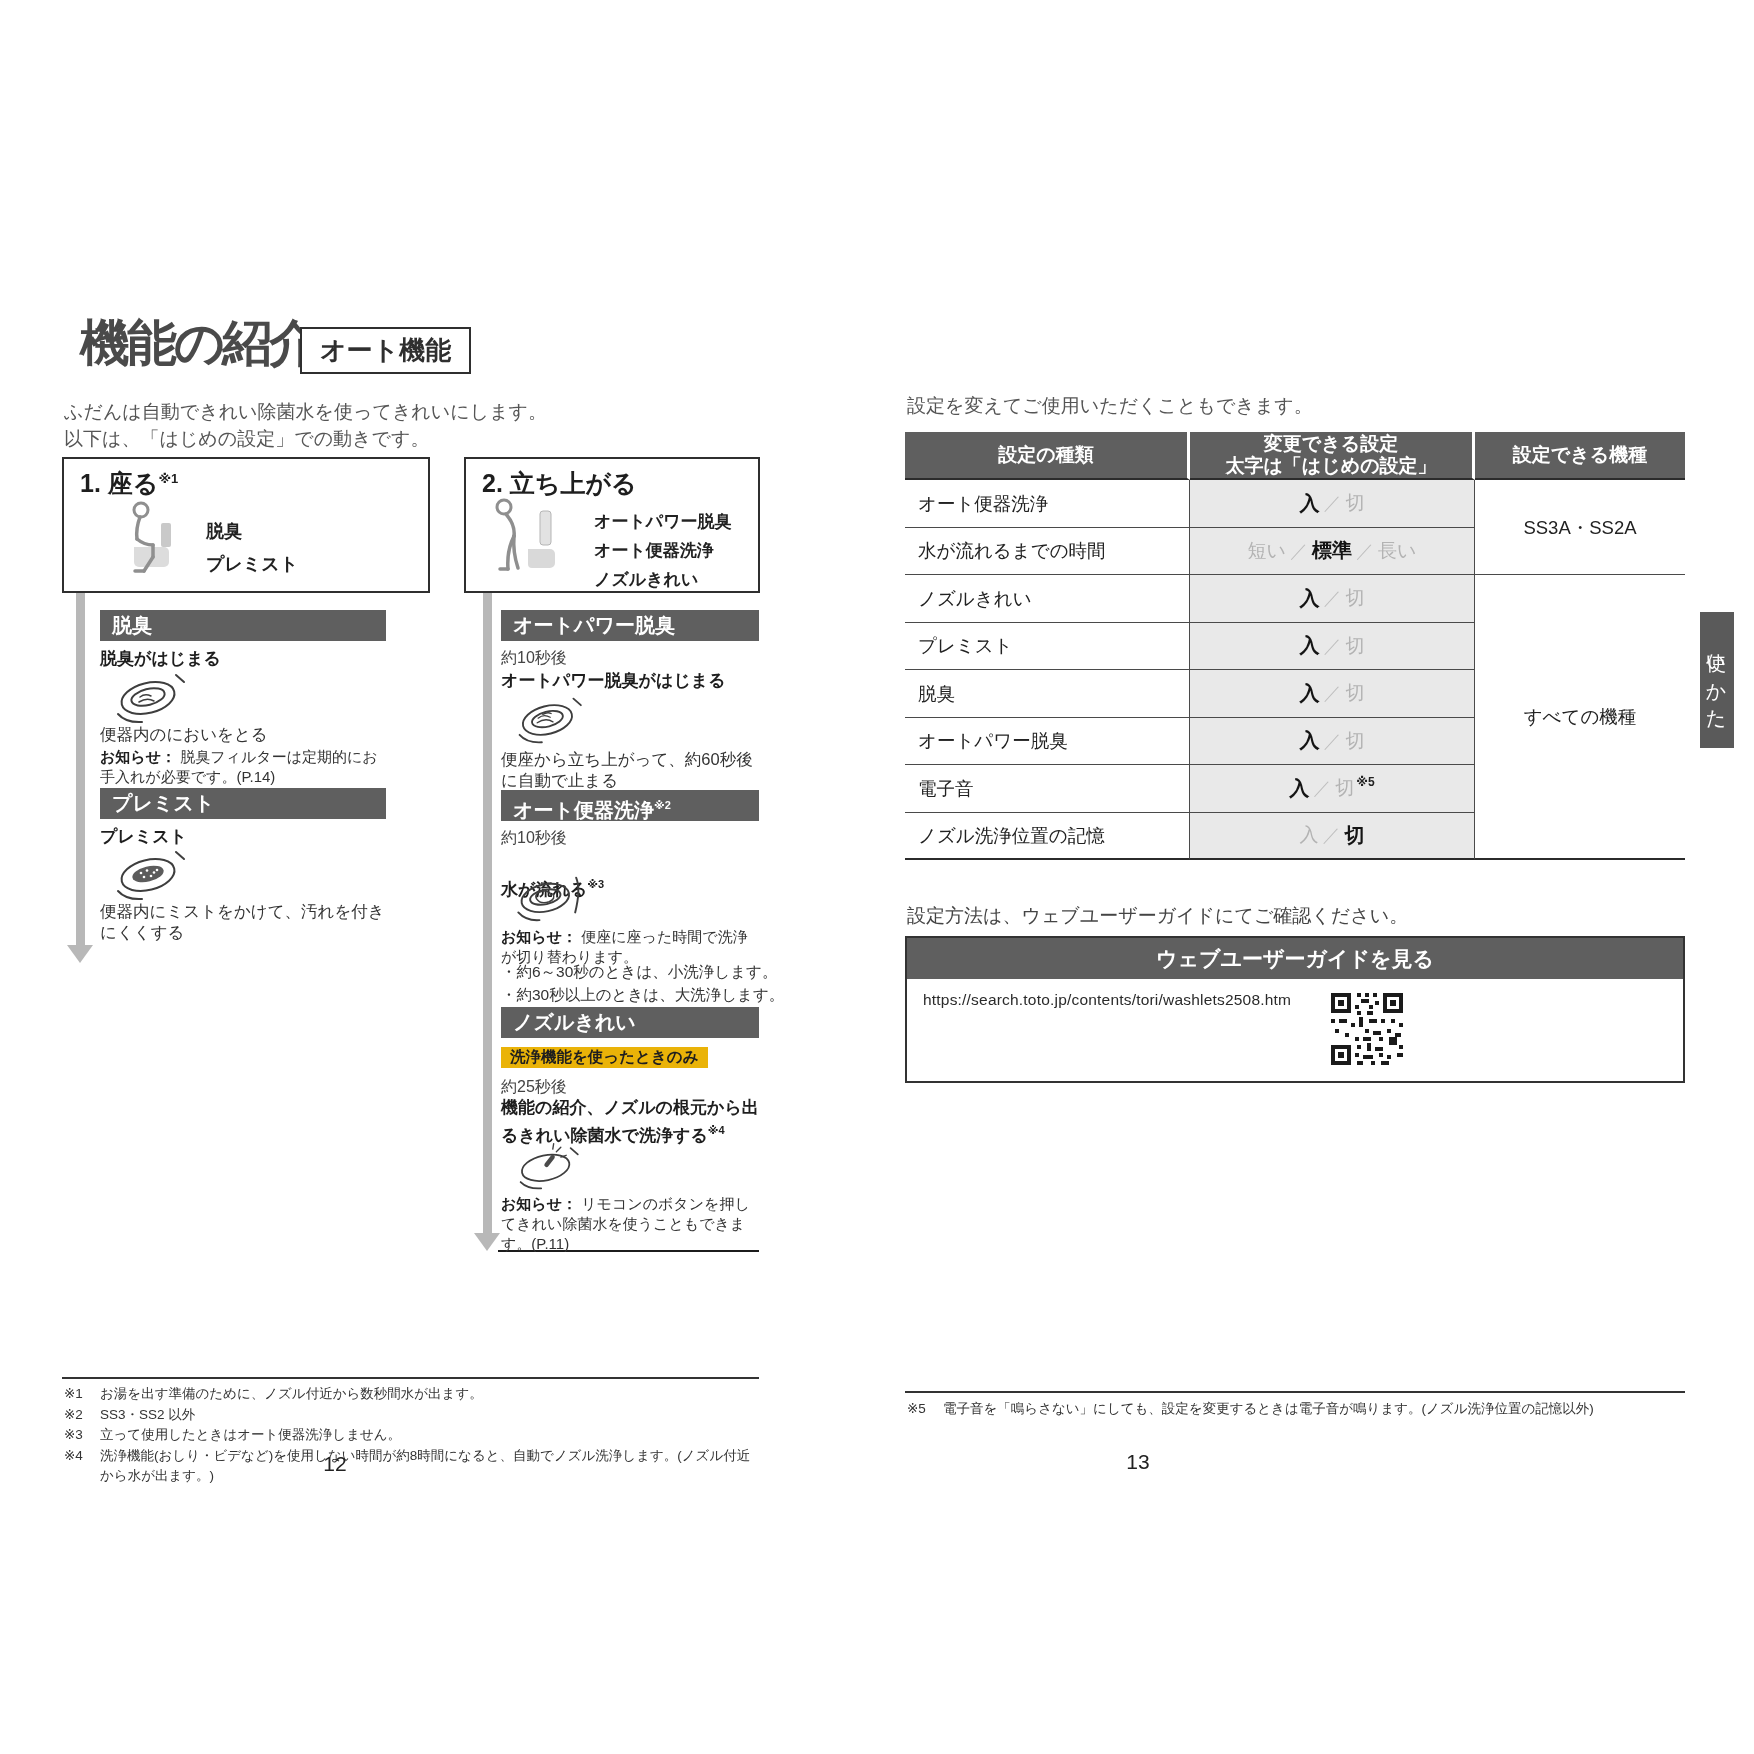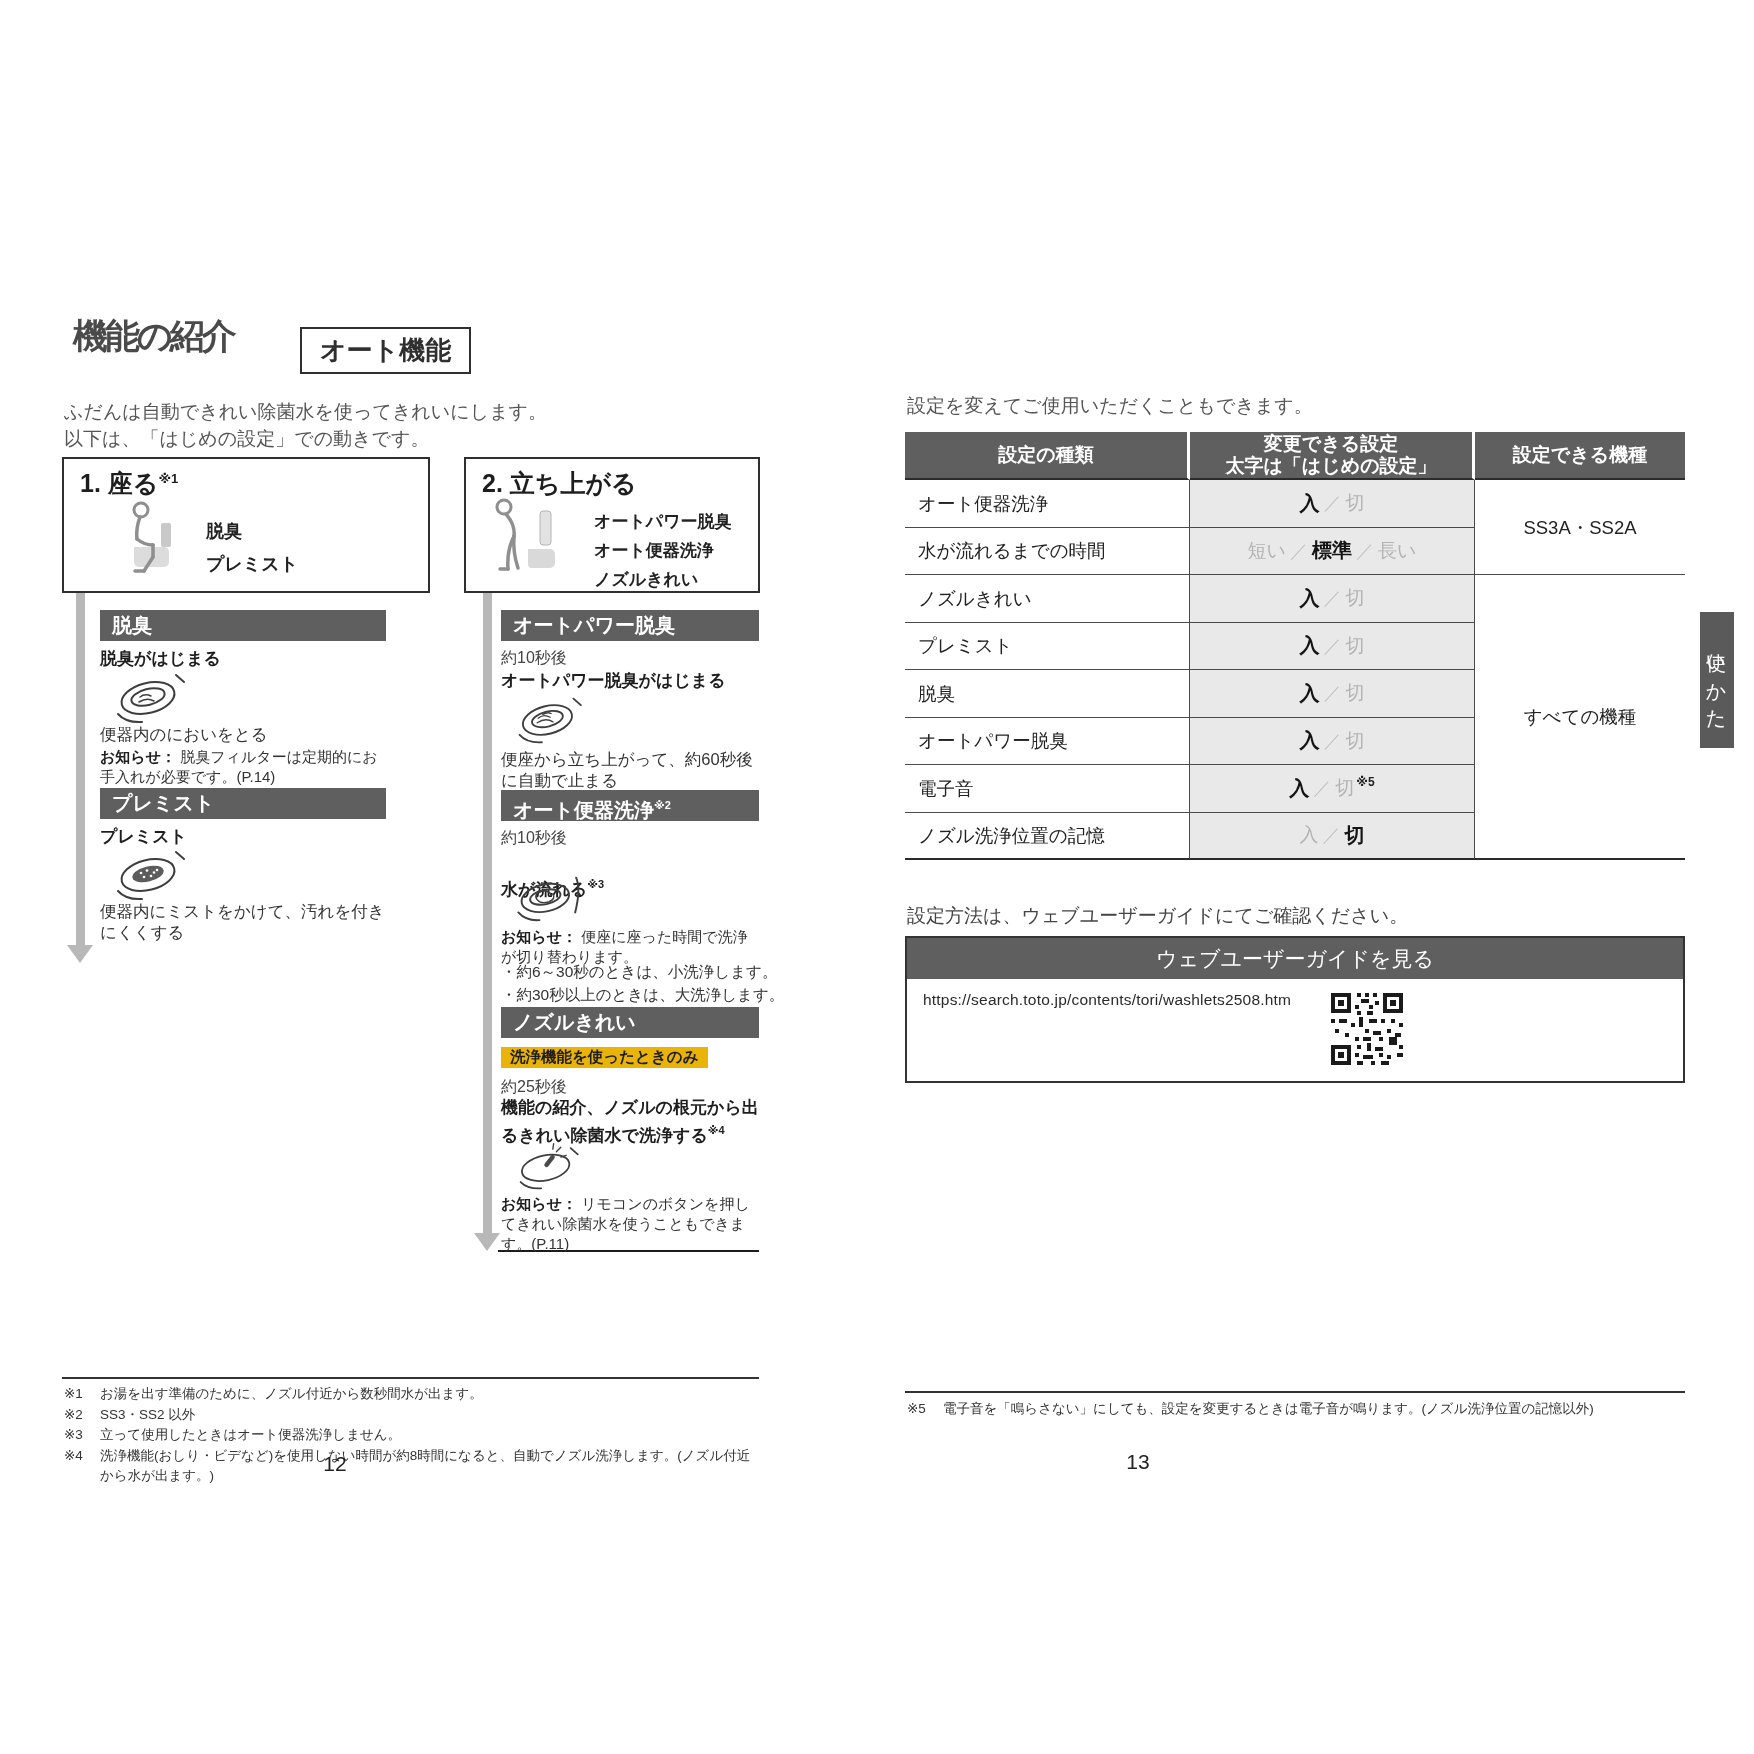--- a/index.html
+++ b/index.html
@@ -1,21 +1,21 @@
 <!DOCTYPE html>
 <html><head>
 <meta charset="utf-8">
 <style>
   *{box-sizing:border-box;margin:0;padding:0}
   body{background:#fff}
   .canvas{position:relative;width:1754px;height:1754px;background:#ffffff;overflow:hidden;
           font-family:"Liberation Sans","DejaVu Sans",sans-serif;color:#333}
 
   
-  .l-title{position:absolute;left:73px;top:318px;font-size:35px;font-weight:bold;color:#4a4a4a;
+  .l-title{position:absolute;left:80px;top:318px;font-size:50px;font-weight:bold;color:#4a4a4a;
            letter-spacing:-3px;line-height:1}
   .l-badge{position:absolute;left:300px;top:327px;height:47px;line-height:42px;border:2px solid #2f2f2f;
            padding:0 18px;font-size:26px;font-weight:bold;color:#2f2f2f;background:#fff}
   .l-intro{position:absolute;left:64px;top:398px;font-size:19px;line-height:27px;color:#555}
 
   .stepbox{position:absolute;top:457px;height:136px;border:2px solid #2f2f2f;background:#fff}
   .s1{left:62px;width:368px}
   .s2{left:464px;width:296px}
   .step-heading{position:absolute;left:16px;top:8px;font-size:25px;font-weight:bold;color:#1e1e1e}
   .step-ref{font-size:13px;vertical-align:super;font-weight:bold}
@@ -77,21 +77,21 @@
   .td-model{grid-column:3;display:flex;align-items:center;justify-content:center;font-size:18.5px;
             color:#222;border-bottom:1px solid #4a4a4a;background:#fff}
   .bb2{border-bottom:2px solid #2b2b2b}
   .o-strong{font-weight:bold;font-size:20px;color:#141414}
   .o-muted{font-size:19px;color:#b3b3b3}
   .o-sep{font-size:18px;color:#bdbdbd;margin:0 4px}
   .cell-ref{font-size:12px;font-weight:bold;color:#222;margin-left:2px;position:relative;top:-6px}
 
   .guide-intro{position:absolute;left:907px;top:903px;font-size:19px;color:#444}
   .guide-box{position:absolute;left:905px;top:936px;width:780px;border:2px solid #333;background:#fff}
-  .guide-head{height:41px;background:#5f5f5f;color:#fff;font-weight:normal;font-size:21px;
+  .guide-head{height:41px;background:#5f5f5f;color:#fff;font-weight:bold;font-size:21px;
               display:flex;align-items:center;justify-content:center}
   .guide-body{display:flex;align-items:flex-start;padding:12px 16px 14px;gap:38px}
   .guide-url{font-size:15.5px;color:#2a2a2a;margin-top:0;letter-spacing:.2px}
 
   .side-tab{position:absolute;left:1700px;top:612px;width:34px;height:136px;background:#5a5a5a;
             color:#fff;display:flex;align-items:center;justify-content:center;
             writing-mode:vertical-rl;font-size:20px;letter-spacing:4px}
 </style>
 </head>
 <body>

